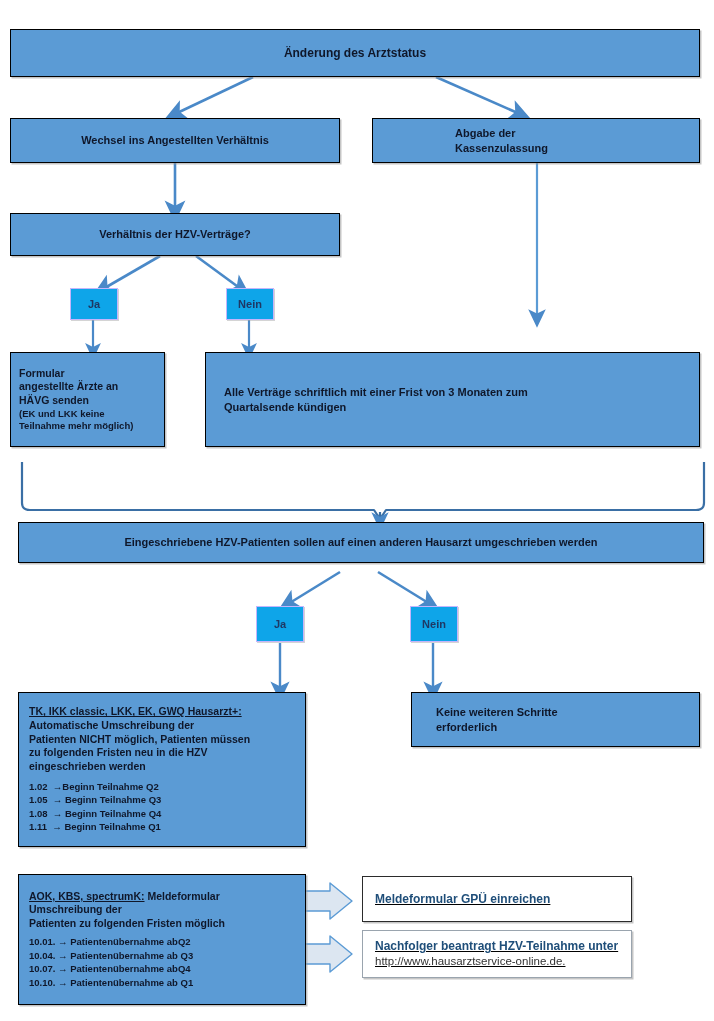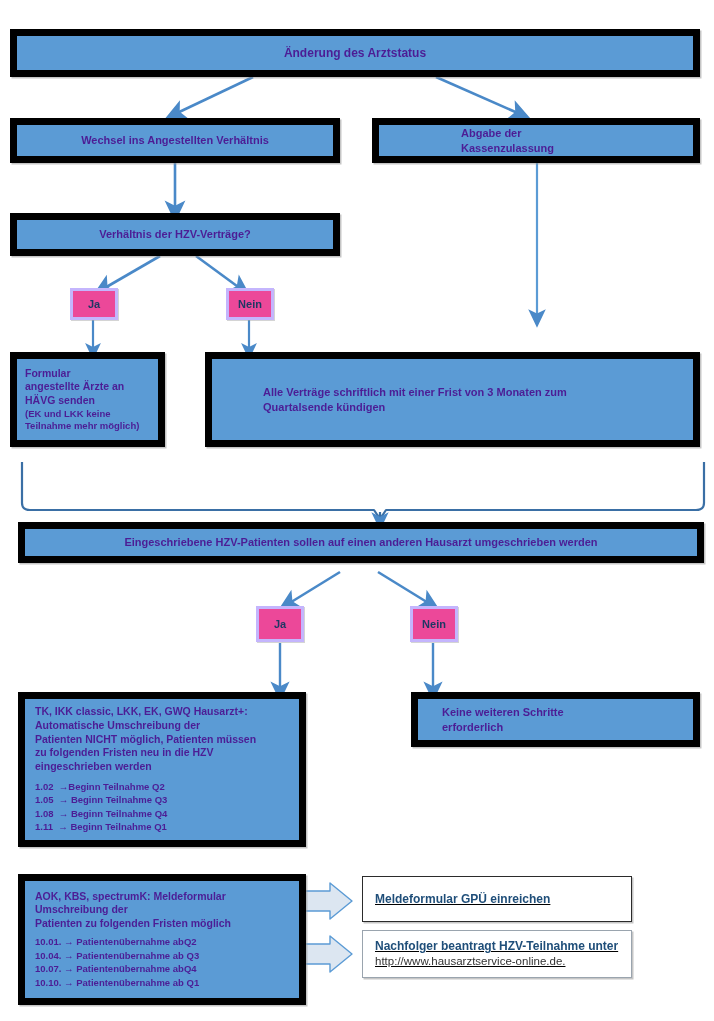--- a/index.html
+++ b/index.html
@@ -9,35 +9,35 @@
     font-family:"Liberation Sans", sans-serif;
     overflow:hidden;
   }
   #canvas{ position:absolute; left:0; top:0; width:714px; height:1021px; }
 
   .node{ position:absolute; }
 
   
   .blue{
     background:#5B9BD5;
-    border:7px solid #000000;
+    border:1px solid #000000;
     box-shadow:1.5px 1.5px 0 rgba(150,150,150,0.55);
-    color:#4c1d95;
+    color:#0f172a;
     font-weight:bold;
     display:flex;
   }
   .blue.vc{ align-items:center; }
   .blue.ctr{ justify-content:center; text-align:center; }
   .blue.lft{ justify-content:flex-start; text-align:left; }
   .blue .pad{ padding:0 10px; }
 
   
   .whitebox{
-    background:#ec4899;
-    border:3px solid #c4b5fd;
+    background:#0ea5e9;
+    border:1px solid #c4b5fd;
     color:#1F3864;
     font-weight:bold;
     font-size:11px;
     display:flex; align-items:center; justify-content:center;
     box-shadow:1px 1px 0 rgba(170,170,170,0.5);
   }
 
   
   .outlinebox{
     background:#ffffff;
@@ -48,21 +48,21 @@
     text-decoration:underline;
   }
   .outlinebox .hdr{ color:#1F4E79; font-weight:bold; font-size:12px; line-height:1.35; }
   .outlinebox .sub{ color:#333333; font-weight:normal; font-size:11.5px; line-height:1.35; }
 
   
   .t11{ font-size:11px; line-height:1.35; }
   .t12{ font-size:12px; line-height:1.4; }
   .t105{ font-size:10.5px; line-height:1.3; }
   .t95{ font-size:9.5px; line-height:1.42; font-weight:bold; }
-  .u{ }
+  .u{ text-decoration:underline; }
 
   .list-line{ white-space:pre; }
 
   svg.edges{ position:absolute; left:0; top:0; width:714px; height:1021px; pointer-events:none; }
 </style>
 </head>
 <body>
 
 <div id="canvas">
 
@@ -145,21 +145,21 @@
     <div class="pad t105" style="padding:0 8px;">
       <div>Formular</div>
       <div>angestellte Ärzte an</div>
       <div>HÄVG senden</div>
       <div style="font-size:9.5px;">(EK und LKK keine</div>
       <div style="font-size:9.5px;">Teilnahme mehr möglich)</div>
     </div>
   </div>
 
   <div class="node blue vc lft" style="left:205px; top:352px; width:495px; height:95px;">
-    <div class="pad t11" style="padding-left:51px;">
+    <div class="pad t11" style="padding-left:18px;">
       <div>Alle Verträge schriftlich mit einer Frist von 3 Monaten zum</div>
       <div>Quartalsende kündigen</div>
     </div>
   </div>
 
   <div class="node blue vc ctr" style="left:18px; top:522px; width:686px; height:41px;">
     <span class="pad t11">Eingeschriebene HZV-Patienten sollen auf einen anderen Hausarzt umgeschrieben werden</span>
   </div>
 
   <div class="node whitebox" style="left:256px; top:606px; width:48px; height:36px;">

